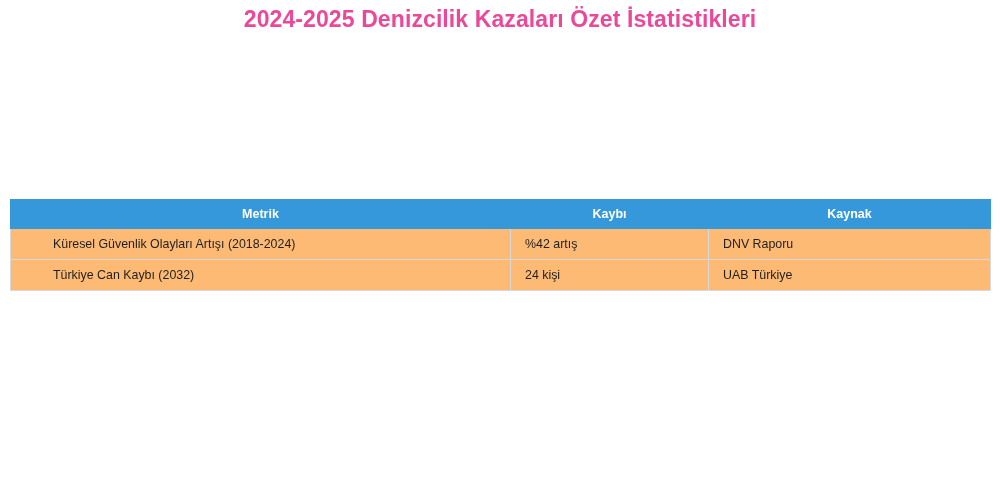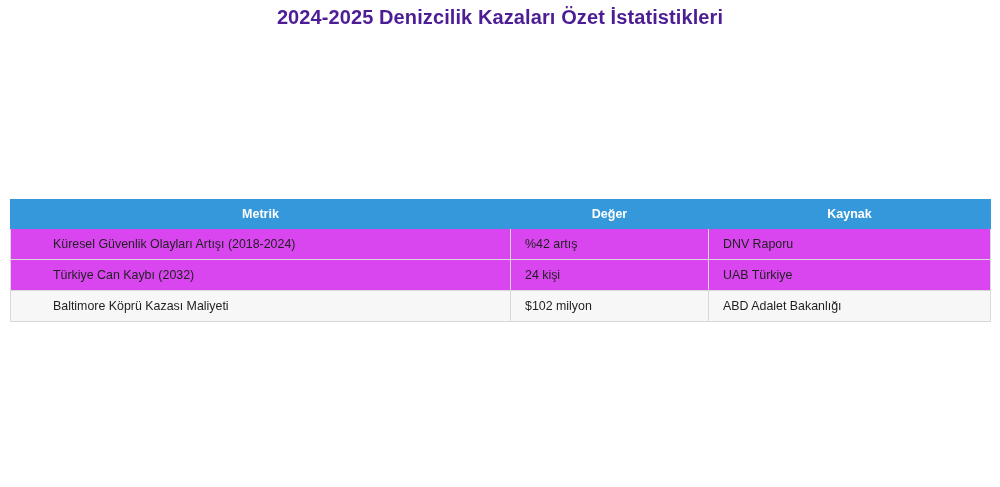--- a/index.html
+++ b/index.html
@@ -19,23 +19,23 @@
     width: 1000px;
     height: 487px;
     box-sizing: border-box;
   }
   .title {
     position: absolute;
     top: 6px;
     left: 0;
     width: 1000px;
     text-align: center;
-    font-size: 20px;
+    font-size: 23px;
     font-weight: bold;
-    color: #4c1d95;
+    color: #ec4899;
     letter-spacing: 0.1px;
   }
   .table-wrap {
     position: absolute;
     top: 199px;
     left: 10px;
     width: 980px;
   }
   table.stats {
     border-collapse: collapse;
@@ -62,21 +62,21 @@
     font-size: 12.4px;
     color: #1f1f1f;
     border: 1px solid #d8d8d8;
     padding: 0 10px 0 14px;
     box-sizing: border-box;
     white-space: nowrap;
     overflow: hidden;
     text-overflow: ellipsis;
   }
   table.stats tbody tr.odd td {
-    background: #d946ef;
+    background: #fdba74;
   }
   table.stats tbody tr.even td {
     background: #f7f7f7;
   }
   table.stats tbody td.col-metric { padding-left: 42px; }
   table.stats tbody td.col-value  { padding-left: 14px; }
   table.stats tbody td.col-source { padding-left: 14px; }
 </style>
 </head>
 <body>
@@ -88,37 +88,32 @@
   <div class="table-wrap">
     <table class="stats">
       <colgroup>
         <col class="c-metric">
         <col class="c-value">
         <col class="c-source">
       </colgroup>
       <thead>
         <tr>
           <th>Metrik</th>
-          <th>Değer</th>
+          <th>Kaybı</th>
           <th>Kaynak</th>
         </tr>
       </thead>
       <tbody>
         <tr class="odd">
           <td class="col-metric">Küresel Güvenlik Olayları Artışı (2018-2024)</td>
           <td class="col-value">%42 artış</td>
           <td class="col-source">DNV Raporu</td>
         </tr>
         <tr class="odd">
           <td class="col-metric">Türkiye Can Kaybı (2032)</td>
           <td class="col-value">24 kişi</td>
           <td class="col-source">UAB Türkiye</td>
         </tr>
-        <tr class="even">
-          <td class="col-metric">Baltimore Köprü Kazası Maliyeti</td>
-          <td class="col-value">$102 milyon</td>
-          <td class="col-source">ABD Adalet Bakanlığı</td>
-        </tr>
       </tbody>
     </table>
   </div>
 
 </div>
 
 </body></html>

